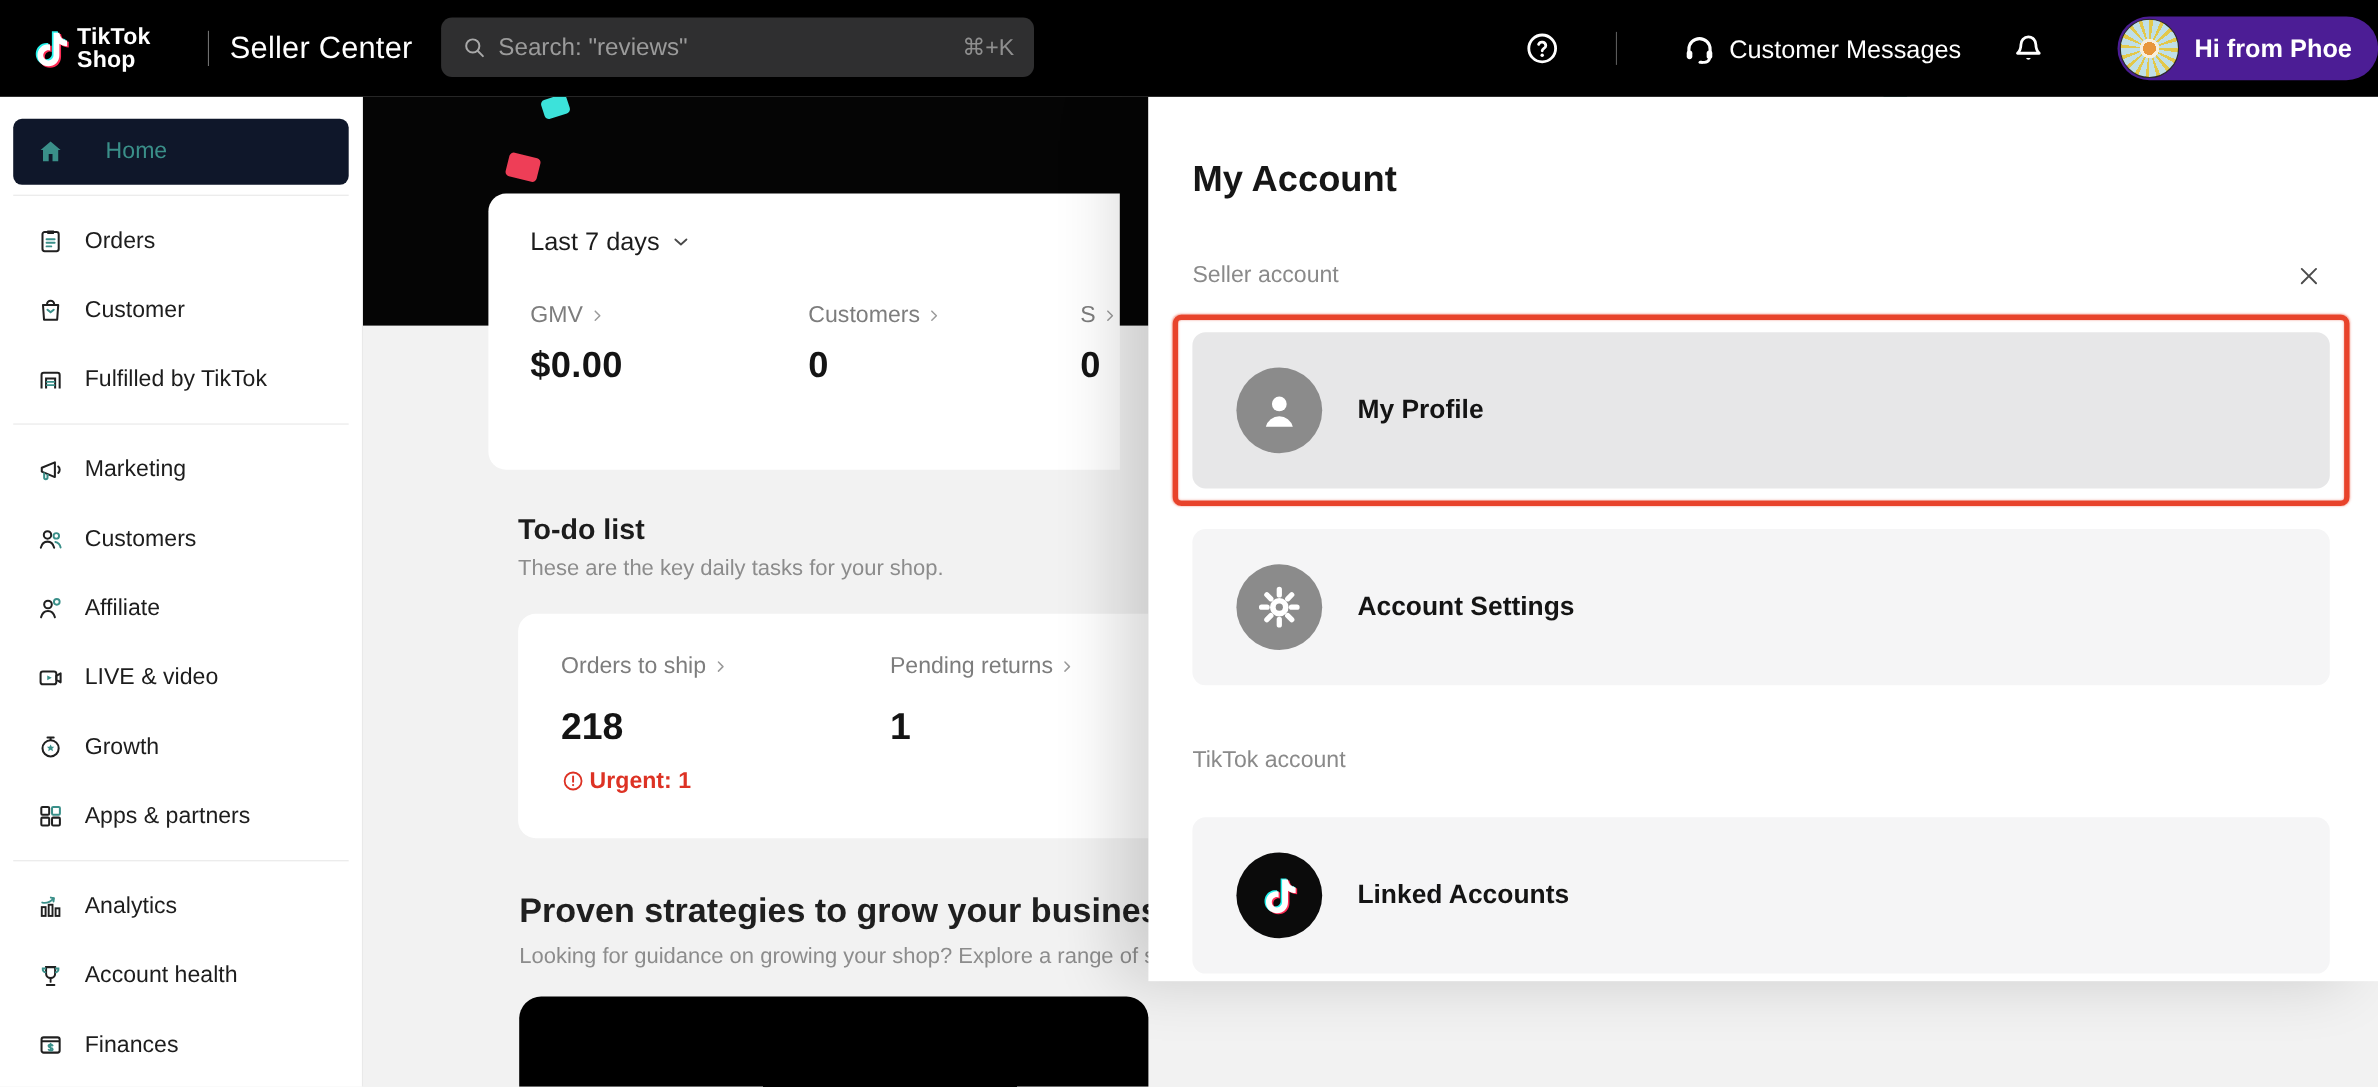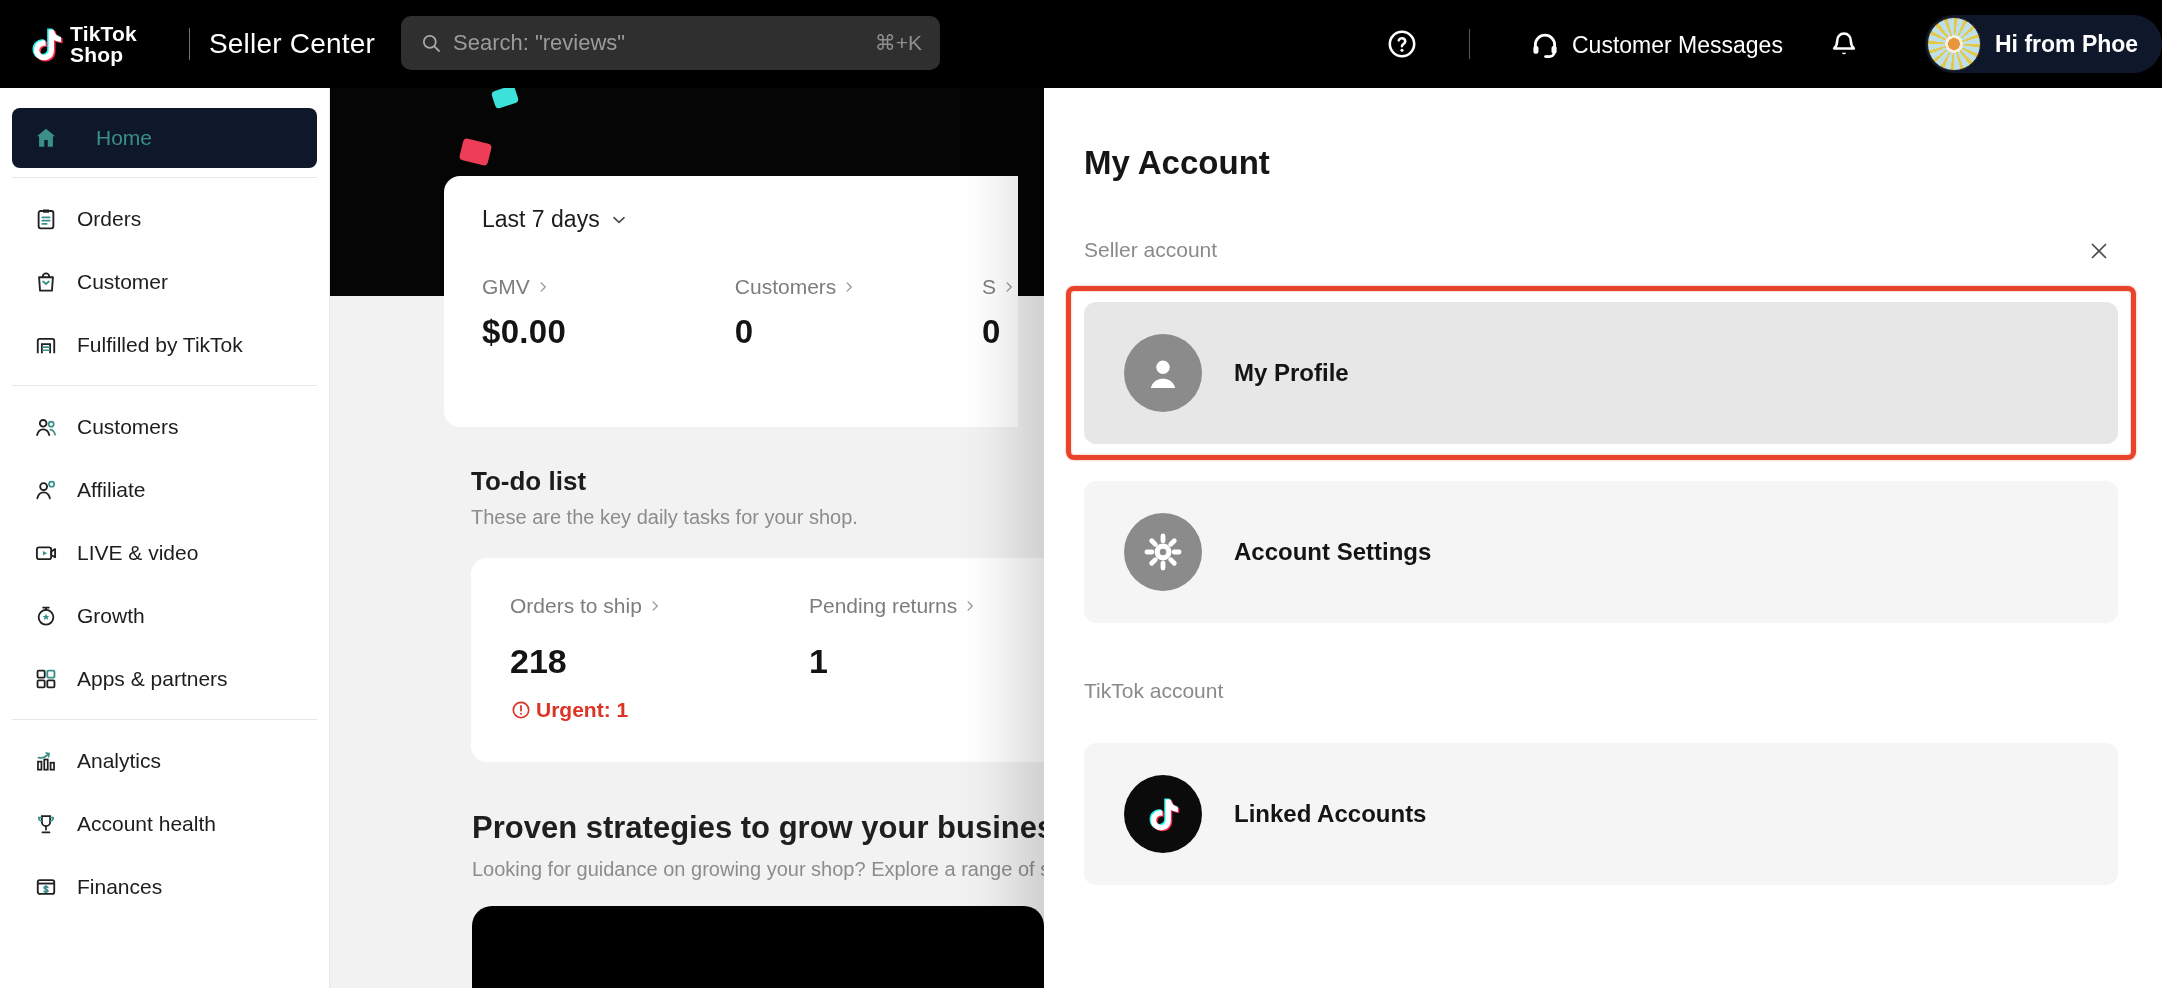--- a/index.html
+++ b/index.html
@@ -22,21 +22,21 @@
     color:#e3e3e3; font-size:22px; font-family:"Liberation Sans",sans-serif; }
   .search-input::placeholder { color:#9b9b9b; }
   .search-shortcut { color:#8f8f8f; font-size:21px; flex:none; }
   .hdr-icon { position:absolute; top:50%; transform:translateY(-50%); cursor:pointer; }
   #help-icon { left:1385px; width:34px; height:34px; }
   #hdr-divider2 { left:1469px; top:29px; width:1px; height:30px; background:#5a5a5a; position:absolute; }
   #cust-msg { position:absolute; left:1528px; top:0; height:90px; display:flex; align-items:center; gap:10px; cursor:pointer; }
   #cust-msg svg { width:34px; height:34px; }
   #cust-msg .lbl { color:#fff; font-size:23px; font-weight:500; }
   #bell-icon { left:1828px; width:32px; height:32px; }
-  #user-pill { position:absolute; left:1925px; top:15px; height:58px; background:#0f172a; border-radius:29px;
+  #user-pill { position:absolute; left:1925px; top:15px; height:58px; background:#4c1d95; border-radius:29px;
     display:flex; align-items:center; padding:0 24px 0 2px; cursor:pointer; }
   .avatar { width:54px; height:54px; border-radius:50%; flex:none; border:1px solid #2a2a2a;
     background:
       radial-gradient(circle at 50% 50%, #e8963c 0 16%, #f7efdd 16% 24%, rgba(247,239,221,0) 24%),
       repeating-conic-gradient(from 0deg, #e3c84a 0deg 8deg, rgba(0,0,0,0) 8deg 22.5deg),
       radial-gradient(circle at 50% 50%, #bfdfe8 0 100%); }
   #user-pill .greet { color:#fff; font-size:23px; font-weight:600; margin-left:14px; white-space:nowrap; }
   #panel-pointer { position:absolute; left:1712px; top:76px; width:0; height:0;
     border-left:11px solid transparent; border-right:11px solid transparent; border-bottom:12px solid #4f9e98; }
 
@@ -80,21 +80,21 @@
   .t-urgent { margin-top:17px; display:flex; align-items:center; gap:4px; color:#dd3224; font-size:21px; font-weight:600; }
   .t-urgent svg { width:22px; height:22px; }
 
   #strategies { position:absolute; left:472px; top:810px; width:572px; z-index:5; }
   #strategies h2 { font-size:31px; font-weight:700; color:#1f1f1f; white-space:nowrap; }
   #strategies p { margin-top:12px; font-size:20px; color:#8c8c8c; white-space:nowrap; }
   #strategy-banner { position:absolute; left:472px; top:906px; width:572px; height:82px; background:#000;
     border-radius:20px 20px 0 0; z-index:5; }
 
   
-  #panel { position:absolute; left:1044px; top:88px; width:1118px; height:900px; background:#fff; z-index:50;
+  #panel { position:absolute; left:1044px; top:88px; width:1118px; height:804px; background:#fff; z-index:50;
     box-shadow:-28px 0 56px rgba(0,0,0,.16); padding:0 44px 0 40px; }
   #panel-title { margin-top:56px; font-size:33px; font-weight:600; color:#161616; }
   #panel-close { position:absolute; top:150px; right:50px; width:26px; height:26px; cursor:pointer; }
   .section-label { margin-top:56px; font-size:21px; color:#8a8a8a; }
   .acct-row { height:142px; border-radius:12px; background:#f5f5f6; display:flex; align-items:center;
     padding:0 40px; cursor:pointer; }
   .acct-row.hl { background:#e7e7e8; }
   .acct-row { margin-top:40px; }
   .annotation { margin:24px -18px 0; border:5px solid #e8432b; border-radius:8px; padding:11px 13px;
     box-shadow:0 0 2px rgba(232,67,43,.6), inset 0 0 2px rgba(232,67,43,.6); }
@@ -202,20 +202,30 @@
             <path d="M8.2 19.6v-8.4h7.6v8.4" fill="none" stroke="#202020" stroke-width="1.7"></path>
             <path d="M8.2 14h7.6M8.2 16.8h7.6" stroke="#3a8f89" stroke-width="1.5" fill="none"></path>
           </svg>
         </span>
         <span class="sb-lbl">Fulfilled by TikTok</span>
       </div>
       <div class="sb-divider"></div>
       <div class="sb-item">
         <span class="sb-ic">
           <svg viewBox="0 0 24 24">
+            <path d="m4.6 10.4 11-4.6v12.4l-11-4.6z" fill="none" stroke="#202020" stroke-width="1.7" stroke-linejoin="round"></path>
+            <path d="M6.6 14.4v4.2a1.4 1.4 0 0 0 2.8 0v-3" fill="none" stroke="#3a8f89" stroke-width="1.7"></path>
+            <path d="M18.4 9.3a3.6 3.6 0 0 1 0 5.4" fill="none" stroke="#202020" stroke-width="1.7" stroke-linecap="round"></path>
+          </svg>
+        </span>
+        <span class="sb-lbl">Marketing</span>
+      </div>
+      <div class="sb-item">
+        <span class="sb-ic">
+          <svg viewBox="0 0 24 24">
             <circle cx="9.4" cy="8.6" r="3.1" fill="none" stroke="#202020" stroke-width="1.7"></circle>
             <path d="M3.8 19.4c.8-3.2 3-5.2 5.6-5.2s4.8 2 5.6 5.2" fill="none" stroke="#202020" stroke-width="1.7" stroke-linecap="round"></path>
             <circle cx="16.8" cy="9.4" r="2.3" fill="none" stroke="#3a8f89" stroke-width="1.6"></circle>
             <path d="M16 14.5c2.2.3 3.8 1.9 4.4 4.6" fill="none" stroke="#3a8f89" stroke-width="1.6" stroke-linecap="round"></path>
           </svg>
         </span>
         <span class="sb-lbl">Customers</span>
       </div>
       <div class="sb-item">
         <span class="sb-ic">

